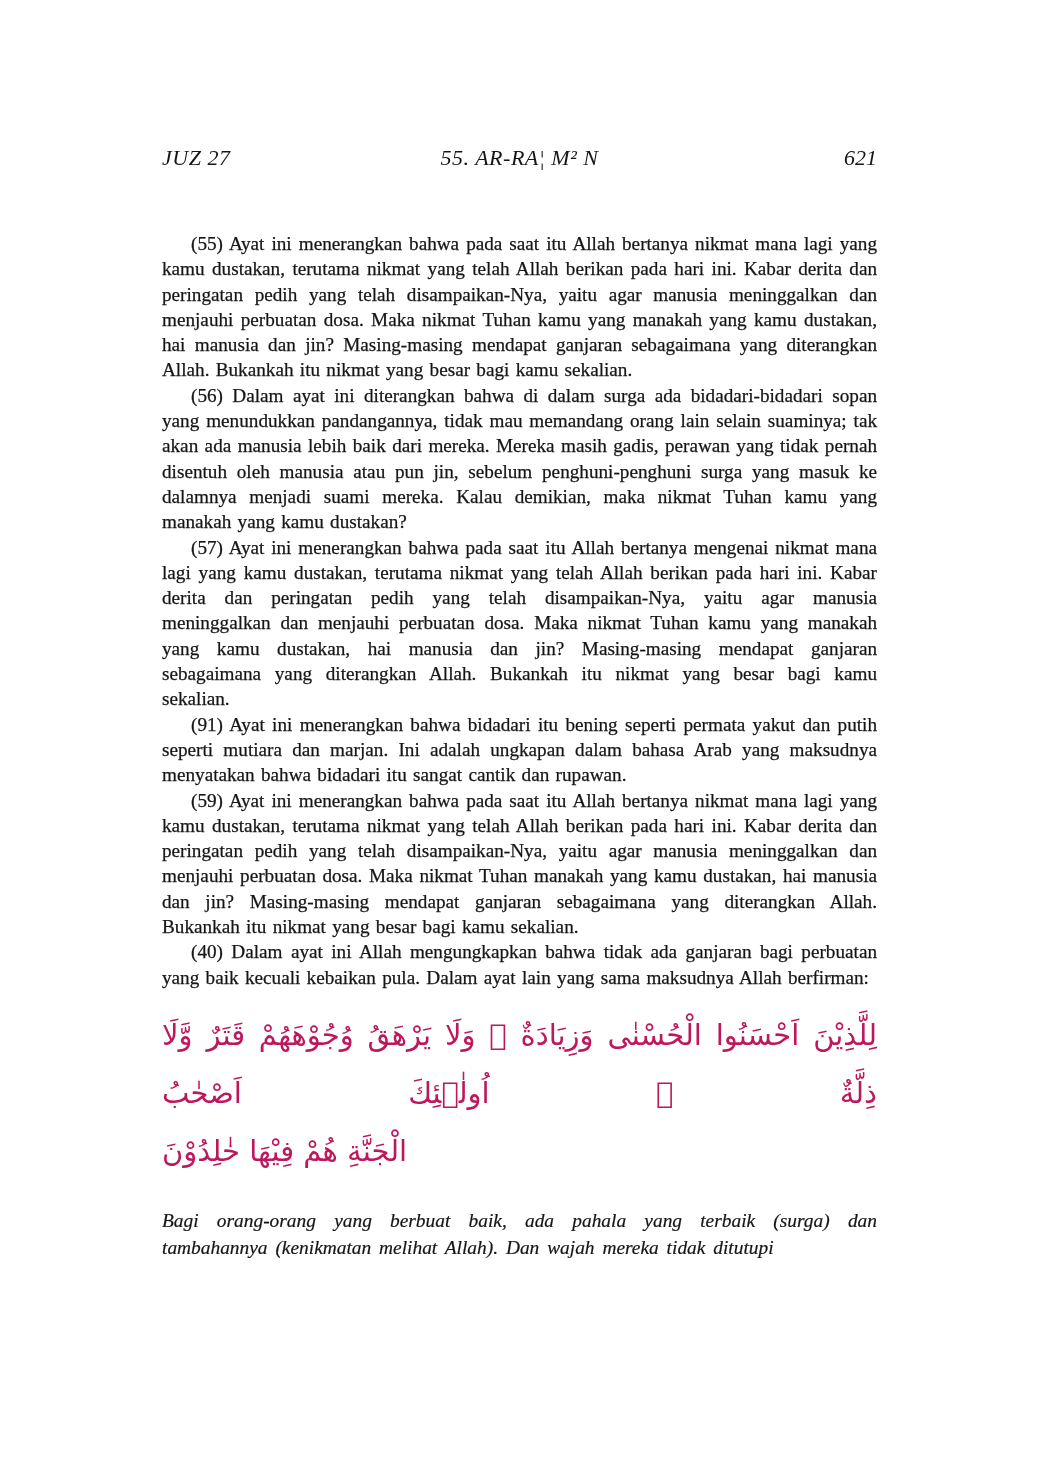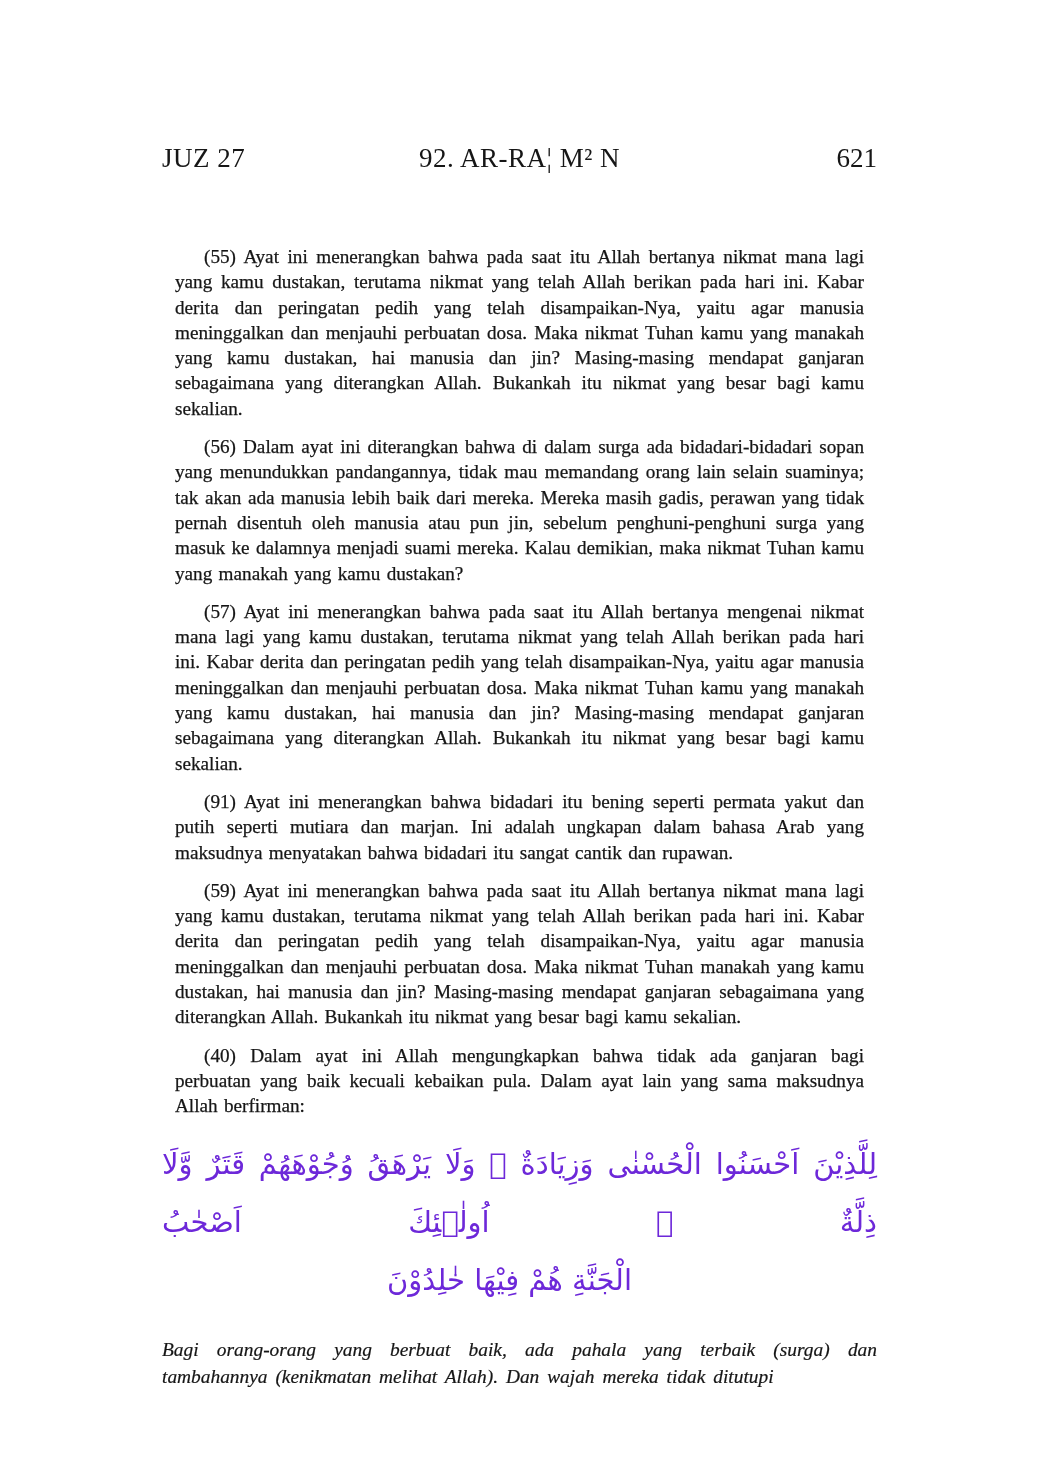--- a/index.html
+++ b/index.html
@@ -16,22 +16,23 @@
     font-family: "Liberation Serif", serif;
     overflow: hidden;
     margin: 0 auto;
   }
   .running-header {
     position: absolute;
     top: 144px;
     left: 162px;
     width: 715px;
     height: 28px;
-    font-size: 27px;
+    font-size: 22px;
     line-height: 28px;
+    font-style: italic;
   }
   .running-header .juz {
     position: absolute;
     left: 0;
     top: 0;
     letter-spacing: 0.5px;
   }
   .running-header .surah-title {
     position: absolute;
     left: 0;
@@ -45,63 +46,63 @@
     right: 0;
     top: 0;
   }
   .body-text {
     position: absolute;
     top: 231px;
     left: 162px;
     width: 715px;
   }
   .body-text p.para {
-    margin: 13px;
+    margin: 0;
     font-size: 19.2px;
     line-height: 25.3px;
     text-align: justify;
     text-indent: 29px;
     word-spacing: 1.5px;
     -webkit-text-stroke: 0.25px currentColor;
   }
   .arabic-verse {
     margin-top: 16px;
     direction: rtl;
     font-family: "DejaVu Sans", sans-serif;
     font-size: 29px;
-    color: #6d28d9;
+    color: #be185d;
   }
   .arabic-verse .arabic-line-1 {
     line-height: 58px;
     text-align: justify;
     text-align-last: justify;
   }
   .arabic-verse .arabic-line-2 {
     line-height: 58px;
-    text-align: center;
+    text-align: left;
     padding-right: 20px;
   }
   .verse-translation {
     margin-top: 27px;
     font-style: italic;
     font-size: 19.4px;
     line-height: 27.5px;
     text-align: justify;
     word-spacing: 3px;
     -webkit-text-stroke: 0.2px currentColor;
   }
 </style>
 </head>
 <body>
 
 <div class="page">
 
   <div class="running-header">
     <span class="juz">JUZ 27</span>
-    <span class="surah-title">92. AR-RA¦ M² N</span>
+    <span class="surah-title">55. AR-RA¦ M² N</span>
     <span class="page-number">621</span>
   </div>
 
   <div class="body-text">
     <p class="para">(55) Ayat ini menerangkan bahwa pada saat itu Allah bertanya nikmat mana lagi yang kamu dustakan, terutama nikmat yang telah Allah berikan pada hari ini. Kabar derita dan peringatan pedih yang telah disampaikan-Nya, yaitu agar manusia meninggalkan dan menjauhi perbuatan dosa. Maka nikmat Tuhan kamu yang manakah yang kamu dustakan, hai manusia dan jin? Masing-masing mendapat ganjaran sebagaimana yang diterangkan Allah. Bukankah itu nikmat yang besar bagi kamu sekalian.</p>
     <p class="para">(56) Dalam ayat ini diterangkan bahwa di dalam surga ada bidadari-bidadari sopan yang menundukkan pandangannya, tidak mau memandang orang lain selain suaminya; tak akan ada manusia lebih baik dari mereka. Mereka masih gadis, perawan yang tidak pernah disentuh oleh manusia atau pun jin, sebelum penghuni-penghuni surga yang masuk ke dalamnya menjadi suami mereka. Kalau demikian, maka nikmat Tuhan kamu yang manakah yang kamu dustakan?</p>
     <p class="para">(57) Ayat ini menerangkan bahwa pada saat itu Allah bertanya mengenai nikmat mana lagi yang kamu dustakan, terutama nikmat yang telah Allah berikan pada hari ini. Kabar derita dan peringatan pedih yang telah disampaikan-Nya, yaitu agar manusia meninggalkan dan menjauhi perbuatan dosa. Maka nikmat Tuhan kamu yang manakah yang kamu dustakan, hai manusia dan jin? Masing-masing mendapat ganjaran sebagaimana yang diterangkan Allah. Bukankah itu nikmat yang besar bagi kamu sekalian.</p>
     <p class="para">(91) Ayat ini menerangkan bahwa bidadari itu bening seperti permata yakut dan putih seperti mutiara dan marjan. Ini adalah ungkapan dalam bahasa Arab yang maksudnya menyatakan bahwa bidadari itu sangat cantik dan rupawan.</p>
     <p class="para">(59) Ayat ini menerangkan bahwa pada saat itu Allah bertanya nikmat mana lagi yang kamu dustakan, terutama nikmat yang telah Allah berikan pada hari ini. Kabar derita dan peringatan pedih yang telah disampaikan-Nya, yaitu agar manusia meninggalkan dan menjauhi perbuatan dosa. Maka nikmat Tuhan manakah yang kamu dustakan, hai manusia dan jin? Masing-masing mendapat ganjaran sebagaimana yang diterangkan Allah. Bukankah itu nikmat yang besar bagi kamu sekalian.</p>
     <p class="para">(40) Dalam ayat ini Allah mengungkapkan bahwa tidak ada ganjaran bagi perbuatan yang baik kecuali kebaikan pula. Dalam ayat lain yang sama maksudnya Allah berfirman:</p>

